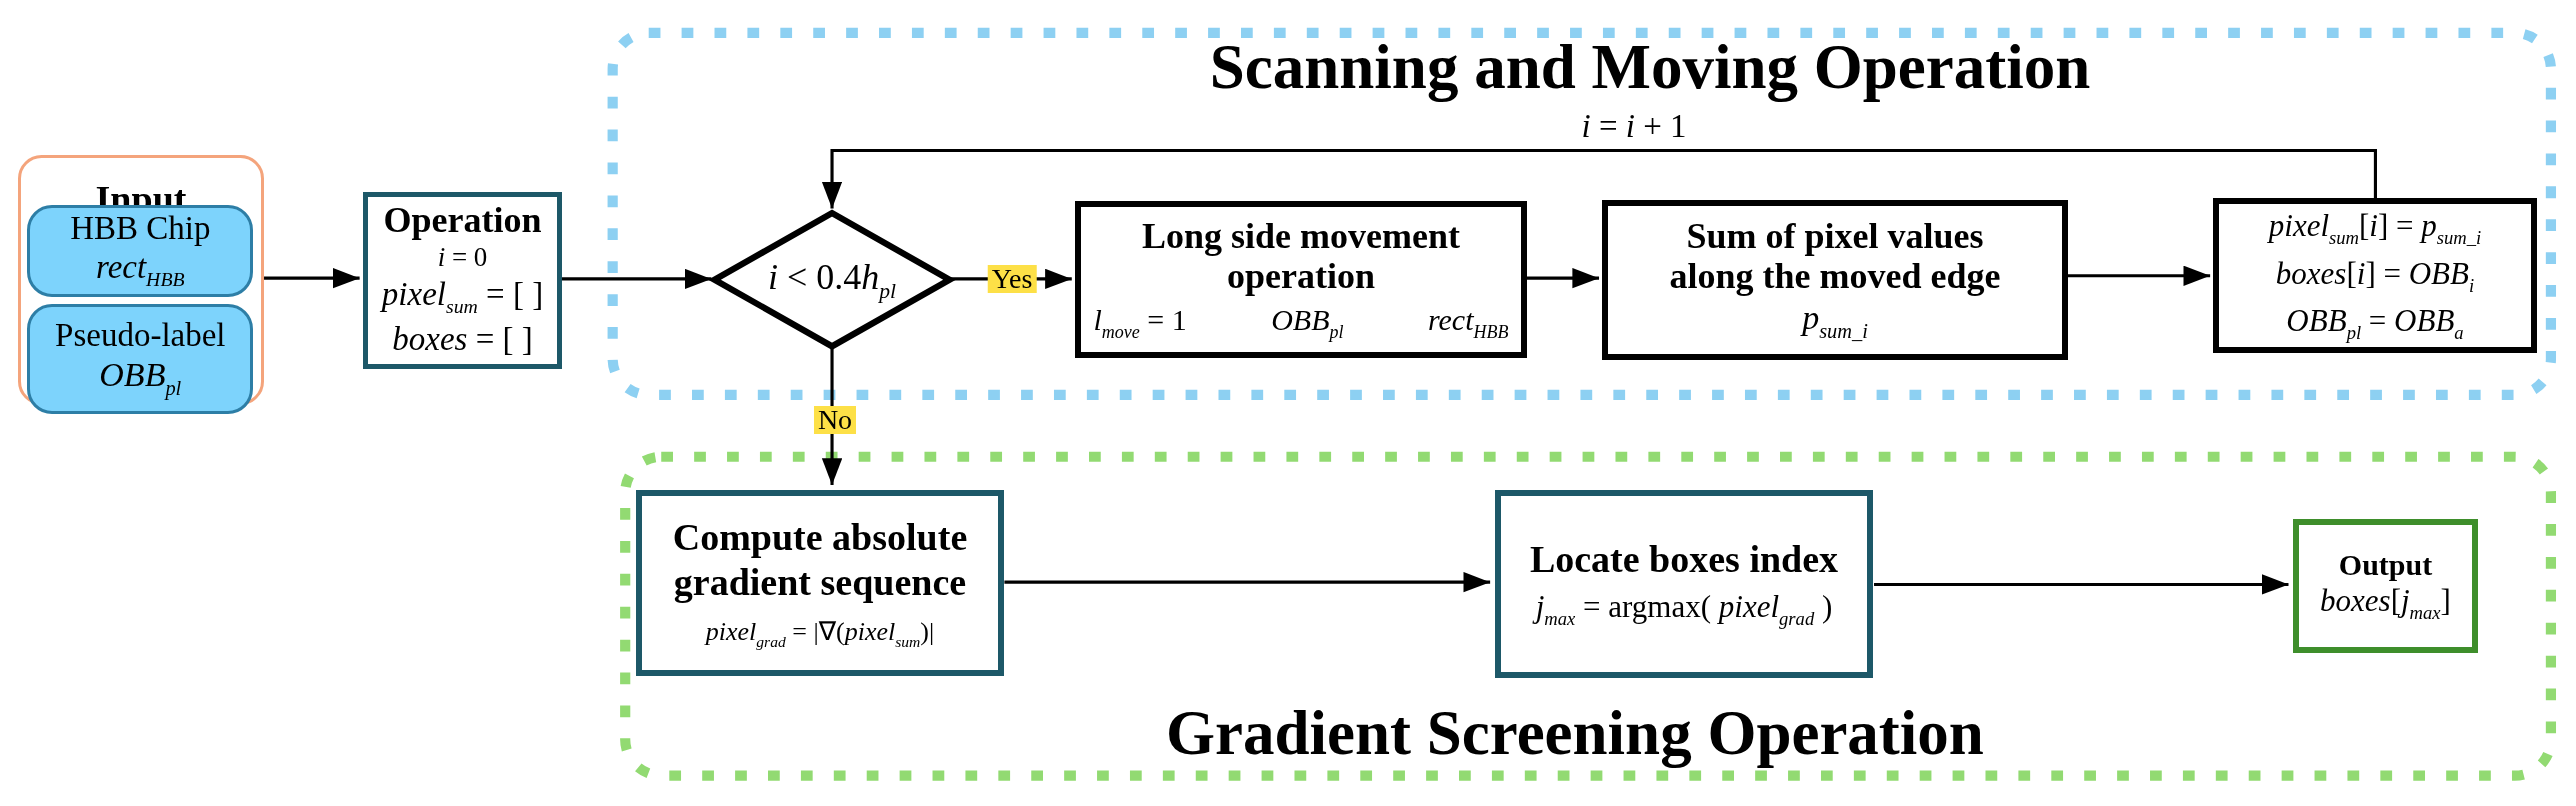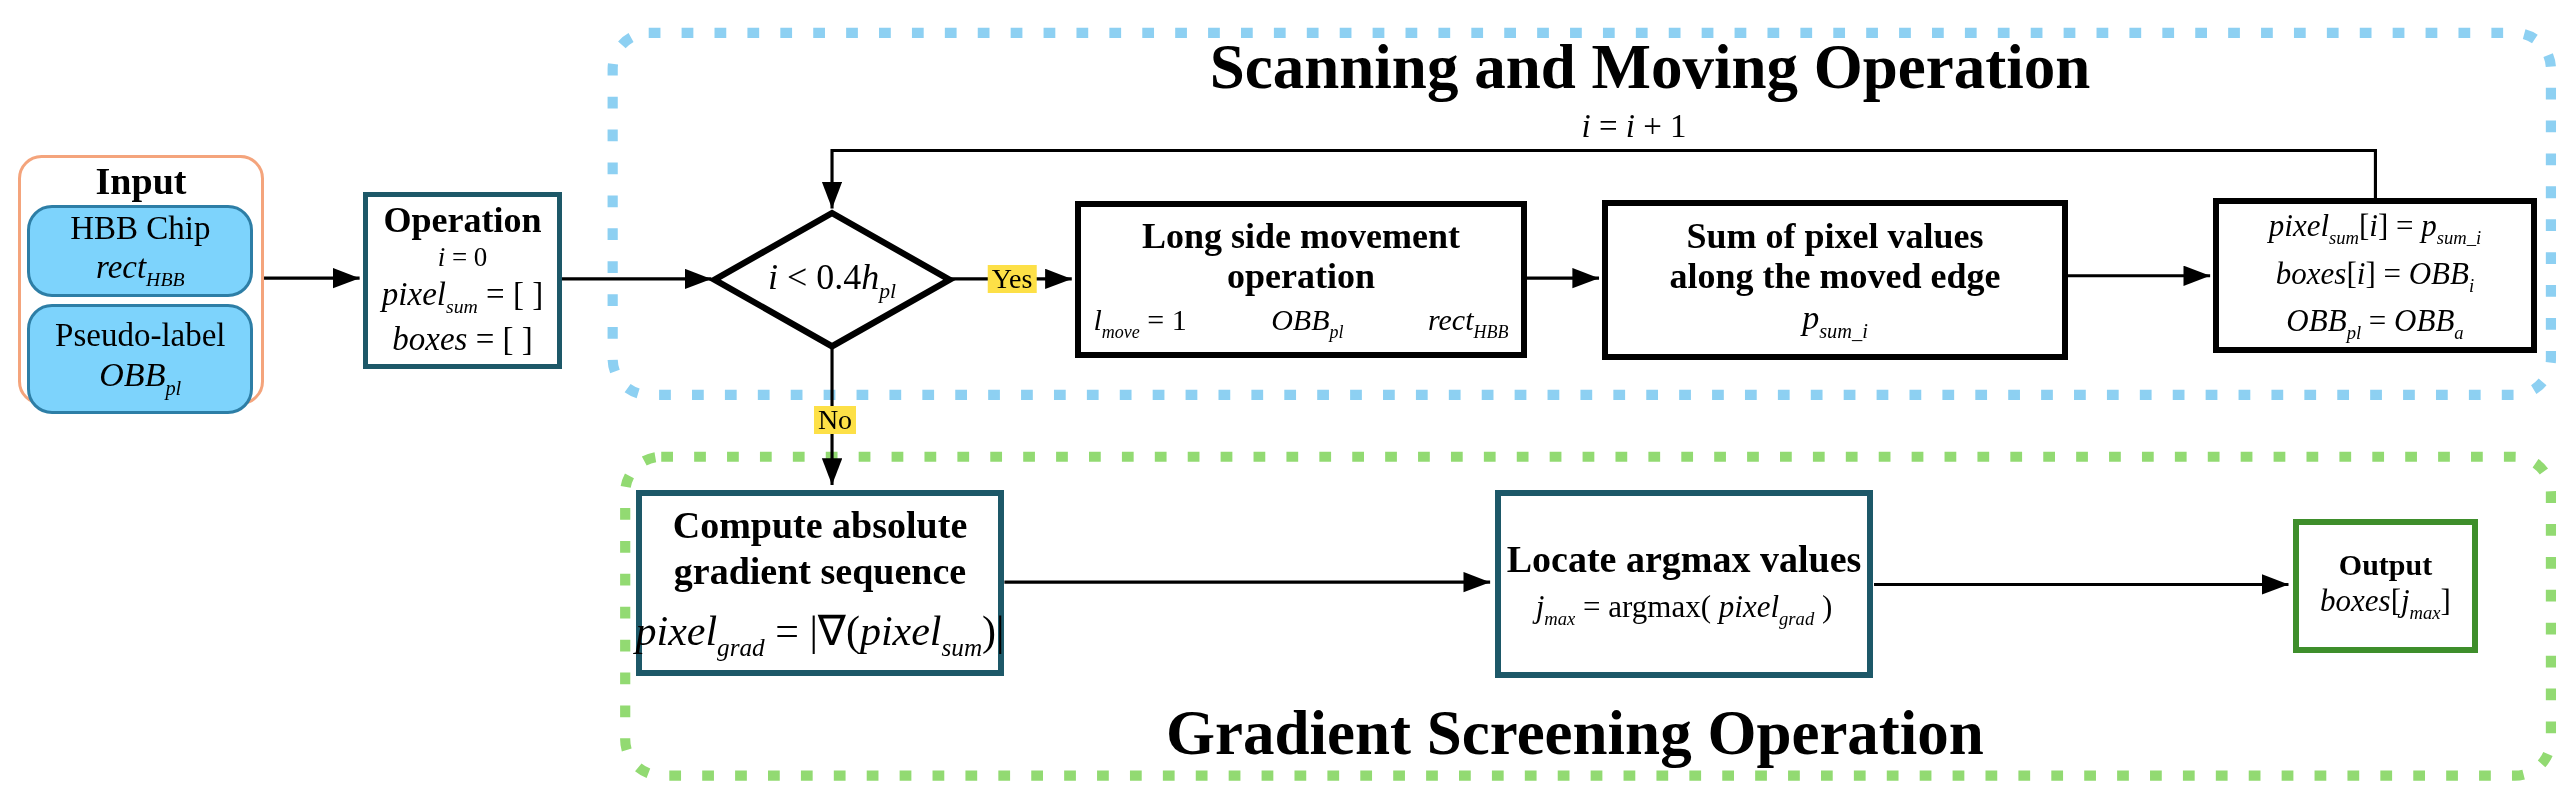--- a/index.html
+++ b/index.html
@@ -102,21 +102,21 @@
 
   <div class="sectitle" style="left:1650px; top:36px;">Scanning and Moving Operation</div>
   <div class="sectitle" style="left:1575px; top:702px;">Gradient Screening Operation</div>
 
   <div class="loop-label formula" style="left:1634px; top:127px;"><span>i</span><span class="mrm"> = </span><span>i</span><span class="mrm"> + 1</span></div>
 
   <div class="line-label" style="left:1012px; top:279px;">Yes</div>
   <div class="line-label" style="left:835px; top:420px;">No</div>
 
   <div class="box b-orange" style="left:18px; top:155px; width:246px; height:250px; justify-content:flex-start;">
-    <div class="btitle" style="font-size:38px; margin-top:2px;">Input</div>
+    <div class="btitle" style="font-size:38px; margin-top:20px;">Input</div>
     <div class="box b-inner" style="left:6.3px; top:47px; width:226px; height:92px;">
       <div style="font-size:33px; line-height:1.1;">HBB Chip</div>
       <div class="formula" style="font-size:33px;"><span>rect</span><span class="msub">HBB</span></div>
     </div>
     <div class="box b-inner" style="left:6.3px; top:146px; width:226px; height:110px;">
       <div style="font-size:33px; line-height:1.1;">Pseudo-label</div>
       <div class="formula" style="font-size:34px;"><span>OBB</span><span class="msub">pl</span></div>
     </div>
   </div>
 
@@ -147,25 +147,25 @@
 
   <div class="box b-black" style="left:2213px; top:198px; width:324px; height:155px;">
     <div class="formula" style="font-size:31px; line-height:1.45;"><span>pixel</span><span class="msub">sum</span><span class="mrm">[</span><span>i</span><span class="mrm">] = </span><span>p</span><span class="msub">sum_i</span></div>
     <div class="formula" style="font-size:31px; line-height:1.45;"><span>boxes</span><span class="mrm">[</span><span>i</span><span class="mrm">] = </span><span>OBB</span><span class="msub">i</span></div>
     <div class="formula" style="font-size:31px; line-height:1.45;"><span>OBB</span><span class="msub">pl</span><span class="mrm"> = </span><span>OBB</span><span class="msub">a</span></div>
   </div>
 
   <div class="box b-teal" style="left:636px; top:490px; width:368px; height:186px;">
     <div class="btitle" style="font-size:38px; line-height:1.2;">Compute absolute</div>
     <div class="btitle" style="font-size:38px; line-height:1.2;">gradient sequence</div>
-    <div class="formula" style="font-size:42px; margin-top:10px;"><span>pixel</span><span class="msub">grad</span><span class="mrm"> = |∇(</span><span>pixel</span><span class="msub">sum</span><span class="mrm">)|</span></div>
+    <div class="formula" style="font-size:26px; margin-top:10px;"><span>pixel</span><span class="msub">grad</span><span class="mrm"> = |∇(</span><span>pixel</span><span class="msub">sum</span><span class="mrm">)|</span></div>
   </div>
 
   <div class="box b-teal" style="left:1495px; top:490px; width:378px; height:188px;">
-    <div class="btitle" style="font-size:38px;">Locate argmax values</div>
+    <div class="btitle" style="font-size:38px;">Locate boxes index</div>
     <div class="formula" style="font-size:31px; margin-top:7.8px;"><span>j</span><span class="msub">max</span><span class="mrm"> = argmax( </span><span>pixel</span><span class="msub">grad</span><span class="mrm"> )</span></div>
   </div>
 
   <div class="box b-green" style="left:2293px; top:519px; width:185px; height:134px;">
     <div class="btitle" style="font-size:30px;">Output</div>
     <div class="formula" style="font-size:31px;font-family:Liberation Serif, serif;"><span>boxes</span><span class="mrm">[</span><span>j</span><span class="msub">max</span><span class="mrm">]</span></div>
   </div>
 
 </div>
 

